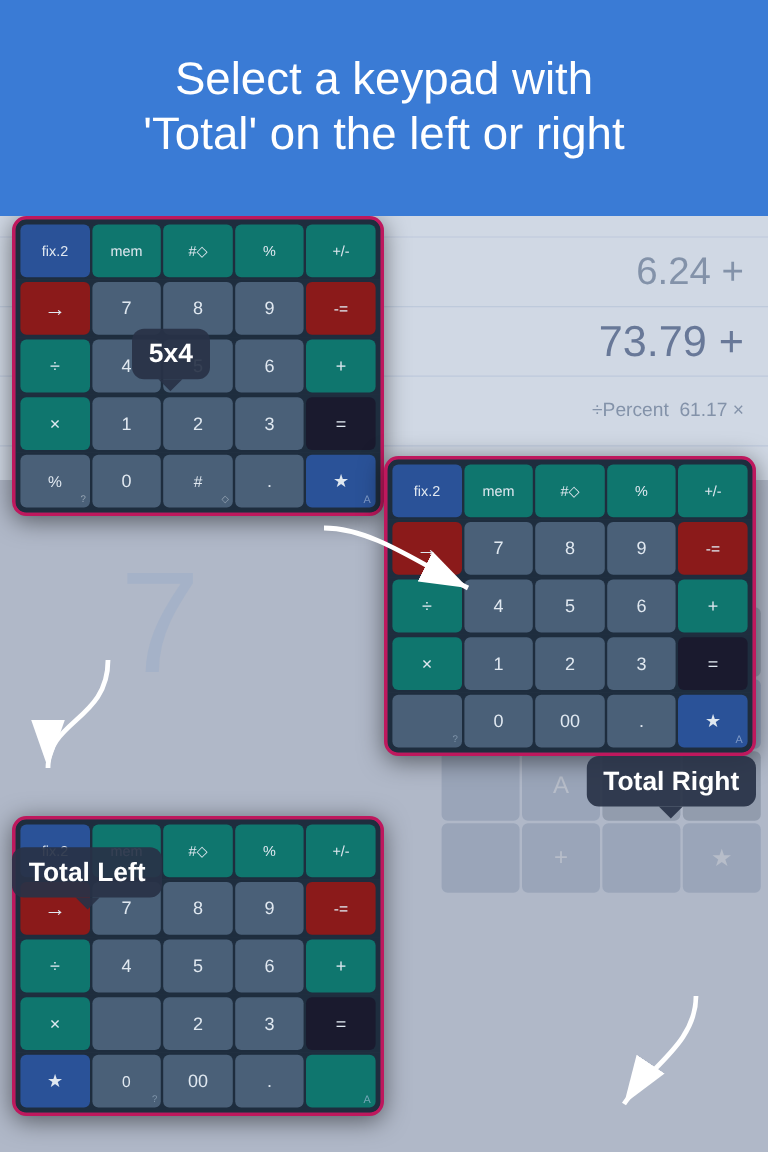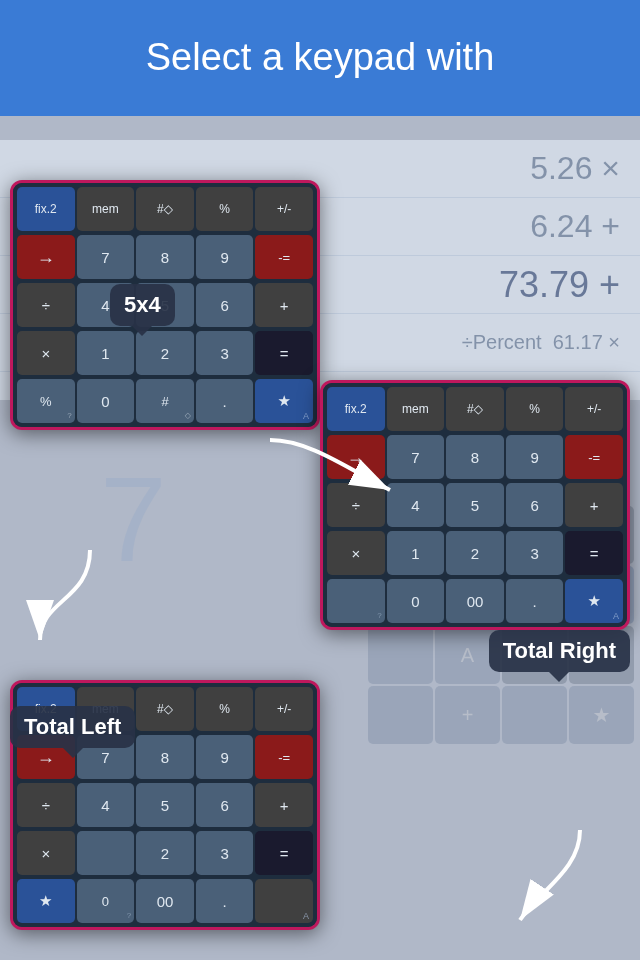--- a/index.html
+++ b/index.html
@@ -9,21 +9,21 @@
       overflow: hidden;
       font-family: -apple-system, 'Helvetica Neue', Arial, sans-serif;
       background: #b0b8c8;
       position: relative;
     }
 
     
     .header {
       position: absolute;
       top: 0; left: 0; width: 100%;
-      height: 116px;
+      height: 180px;
       background: #3a7bd5;
       display: flex;
       align-items: center;
       justify-content: center;
       text-align: center;
       padding: 10px 20px;
       z-index: 10;
     }
     .header-text {
       color: white;
@@ -106,21 +106,21 @@
       display: flex;
       align-items: center;
       justify-content: center;
       font-size: 15px;
       color: #e0e8f0;
       background: #4a6078;
       cursor: pointer;
       position: relative;
       min-height: 44px;
     }
-    .key.dark-key { background: #404040; }
+    .key.dark-key { background: #0f766e; }
     .key.blue-key { background: #2a5298; }
     .key.black-key { background: #1a1a2e; }
     .key.arrow-key {
       background: #8b1a1a;
       font-size: 18px;
     }
     .key.equals-key {
       background: #8b1a1a;
     }
     .key.star-key {
@@ -153,21 +153,21 @@
       left: 50%;
       transform: translateX(-50%);
       border: 10px solid transparent;
       border-bottom: none;
       border-top-color: rgba(40,50,70,0.92);
     }
 
     
     .label-5x4 {
       position: absolute;
-      top: 144px;
+      top: 134px;
       left: 110px;
       z-index: 25;
     }
 
     
     .bg-seven {
       position: absolute;
       top: 450px;
       left: 100px;
       font-size: 120px;
@@ -211,26 +211,27 @@
       padding: 2px 4px;
     }
   </style>
 </head>
 <body>
 
 <div class="bg-display">
   <div class="bg-display-row">5.26 ×</div>
   <div class="bg-display-row">6.24 +</div>
   <div class="bg-display-row highlight">73.79 +</div>
-  <div class="bg-display-row" style="font-size:20px;">÷Percent&nbsp;&nbsp;61.17 ×</div>
+  <div class="bg-display-row" style="font-size:16px;">÷Percent&nbsp;&nbsp;61.17 ×</div>
 </div>
 
 <div class="header">
   <div class="header-text">
     <span>Select a keypad with</span><br>
+    <span>'Total' on the left or right</span>
   </div>
 </div>
 
 <div class="bg-seven">7</div>
 
 <div class="bg-right-keypad">
   <div class="bg-right-key dark">6</div>
   <div class="bg-right-key">+</div>
   <div class="bg-right-key dark"></div>
   <div class="bg-right-key dark">=</div>

